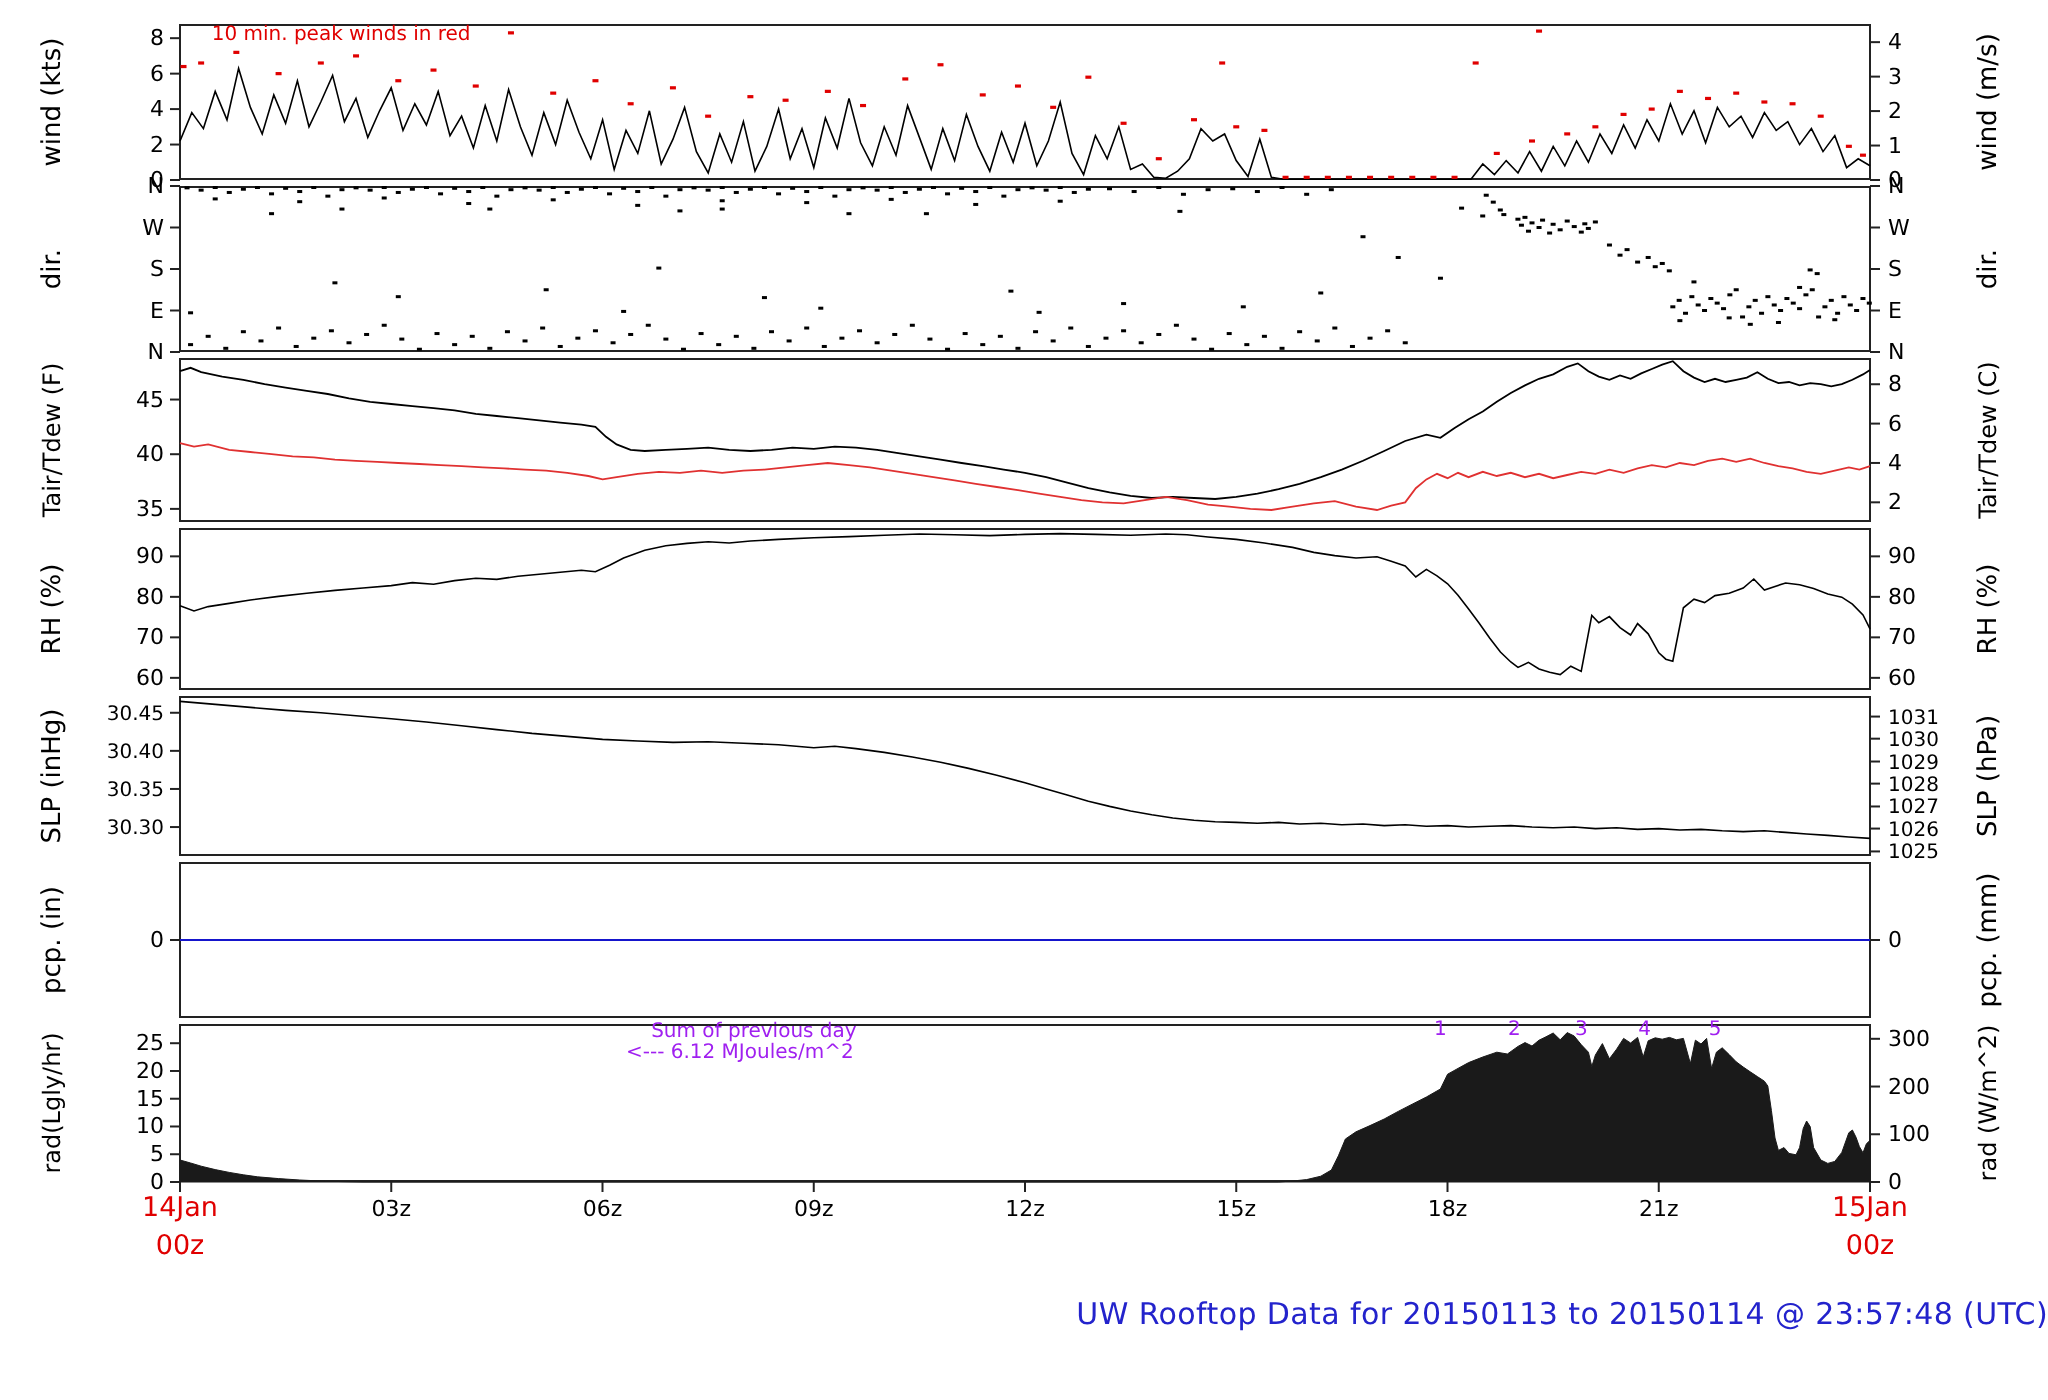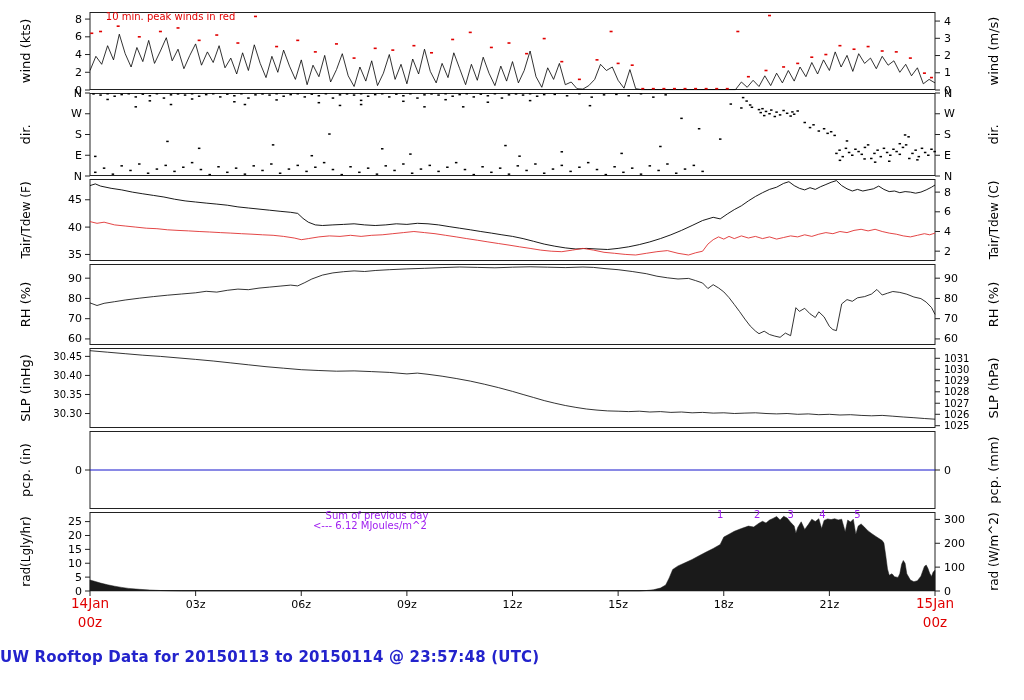--- a/index.html
+++ b/index.html
@@ -2,22 +2,22 @@
 <html><head>
 <meta charset="utf-8">
 <style>
   html,body{margin:0;padding:0;background:#fff;}
   body{font-family:"DejaVu Sans", sans-serif;}
   .figure{position:relative;width:1024px;height:700px;background:#fff;overflow:hidden;}
   .panel{position:absolute;left:0;width:1024px;}
   .panel svg{overflow:visible;display:block;}
   #xaxis{position:absolute;left:0;top:592px;width:1024px;height:50px;}
   #xaxis svg{overflow:visible;display:block;}
-  .fig-title{position:absolute;left:0;top:648px;width:1024px;text-align:left;
-    font-size:15px;color:#2323cc;letter-spacing:0.2px;font-weight:bold;}
+  .fig-title{position:absolute;left:0;top:648px;width:1024px;text-align:right;
+    font-size:15px;color:#2323cc;letter-spacing:0.2px;}
 </style>
 </head>
 <body>
 
 <div class="figure">
   <div class="panel" id="panel-wind" style="top: 12px; height: 78px;">
       <svg width="1024" height="78" viewBox="0 0 1024 78">
         <rect x="90" y="0.5" width="845" height="77" fill="none" stroke="#222" stroke-width="1"></rect>
         <line x1="85" y1="78" x2="90" y2="78" stroke="#222" stroke-width="1"></line>
         <text x="82" y="81.5" text-anchor="end" font-size="11" fill="#000">0</text>

